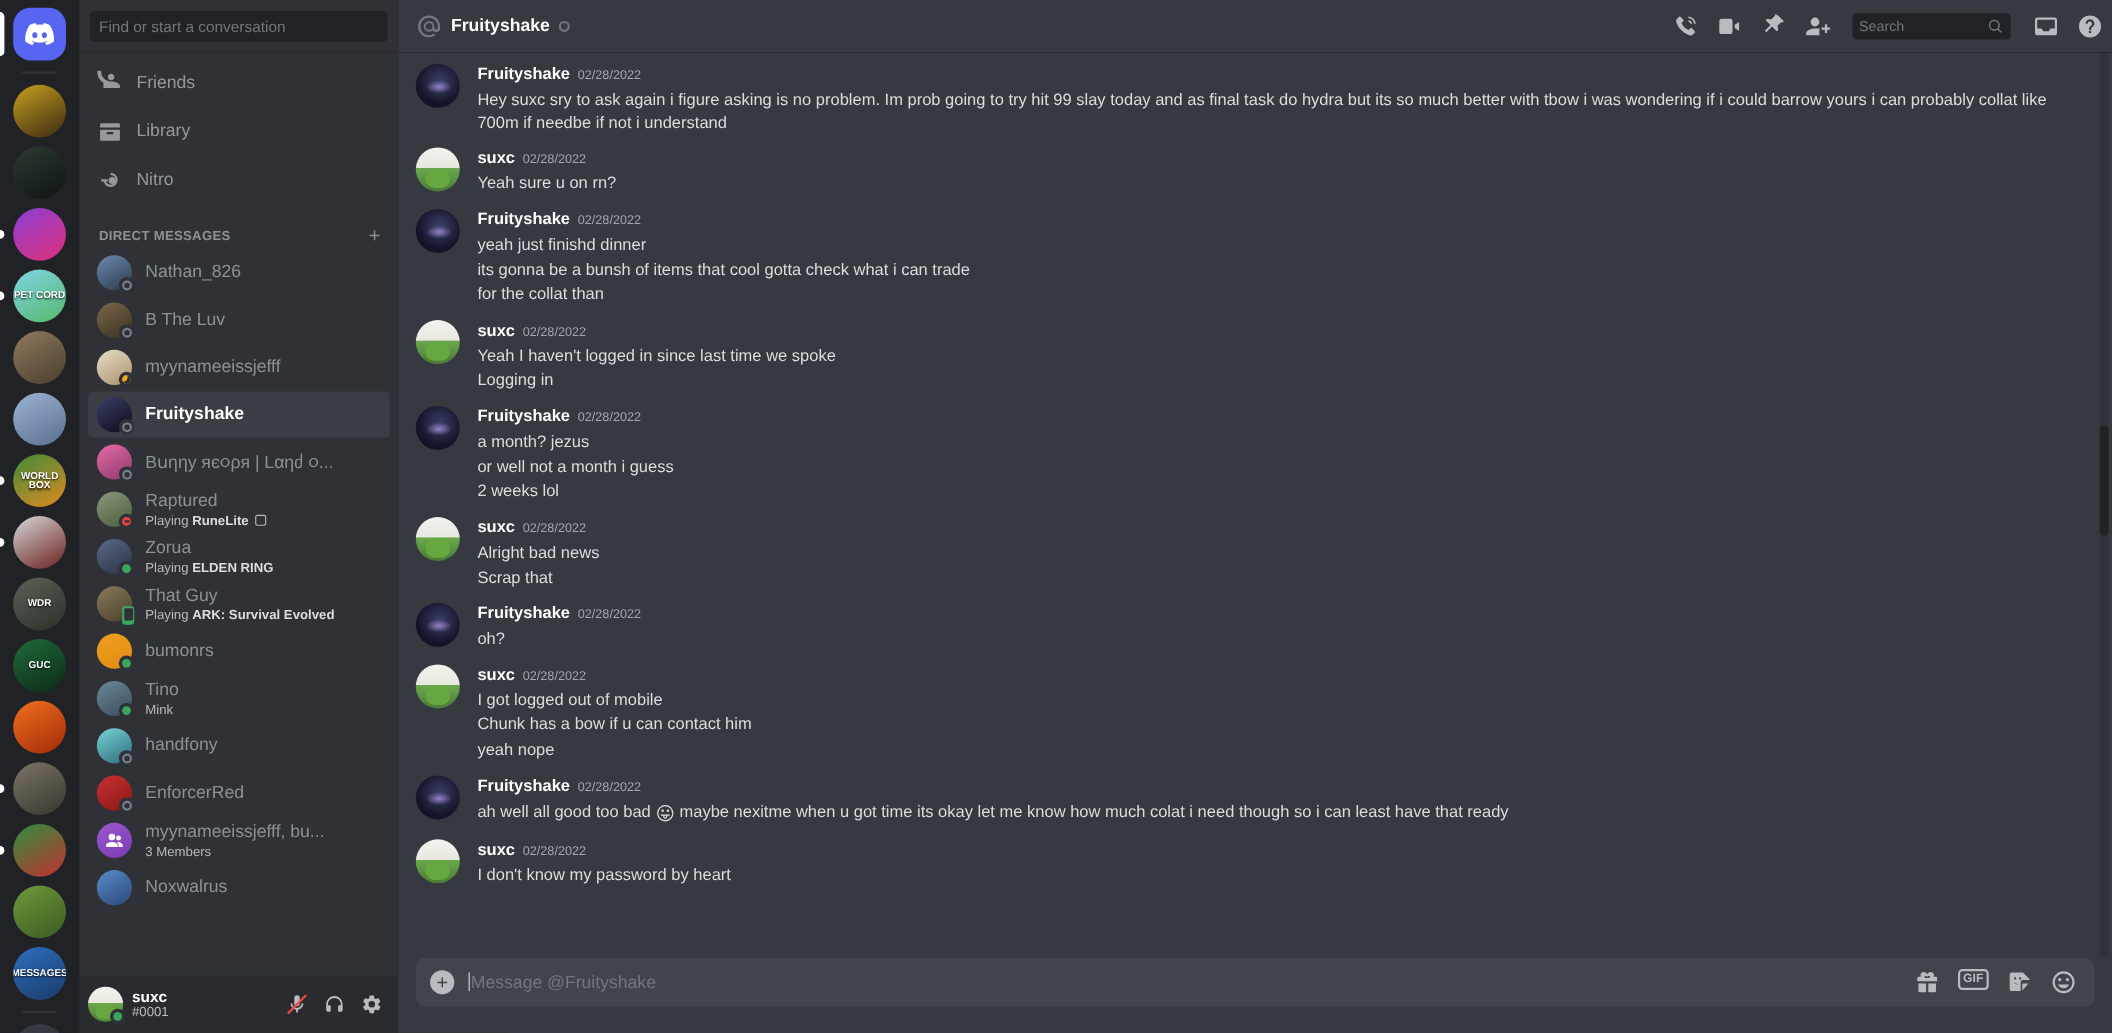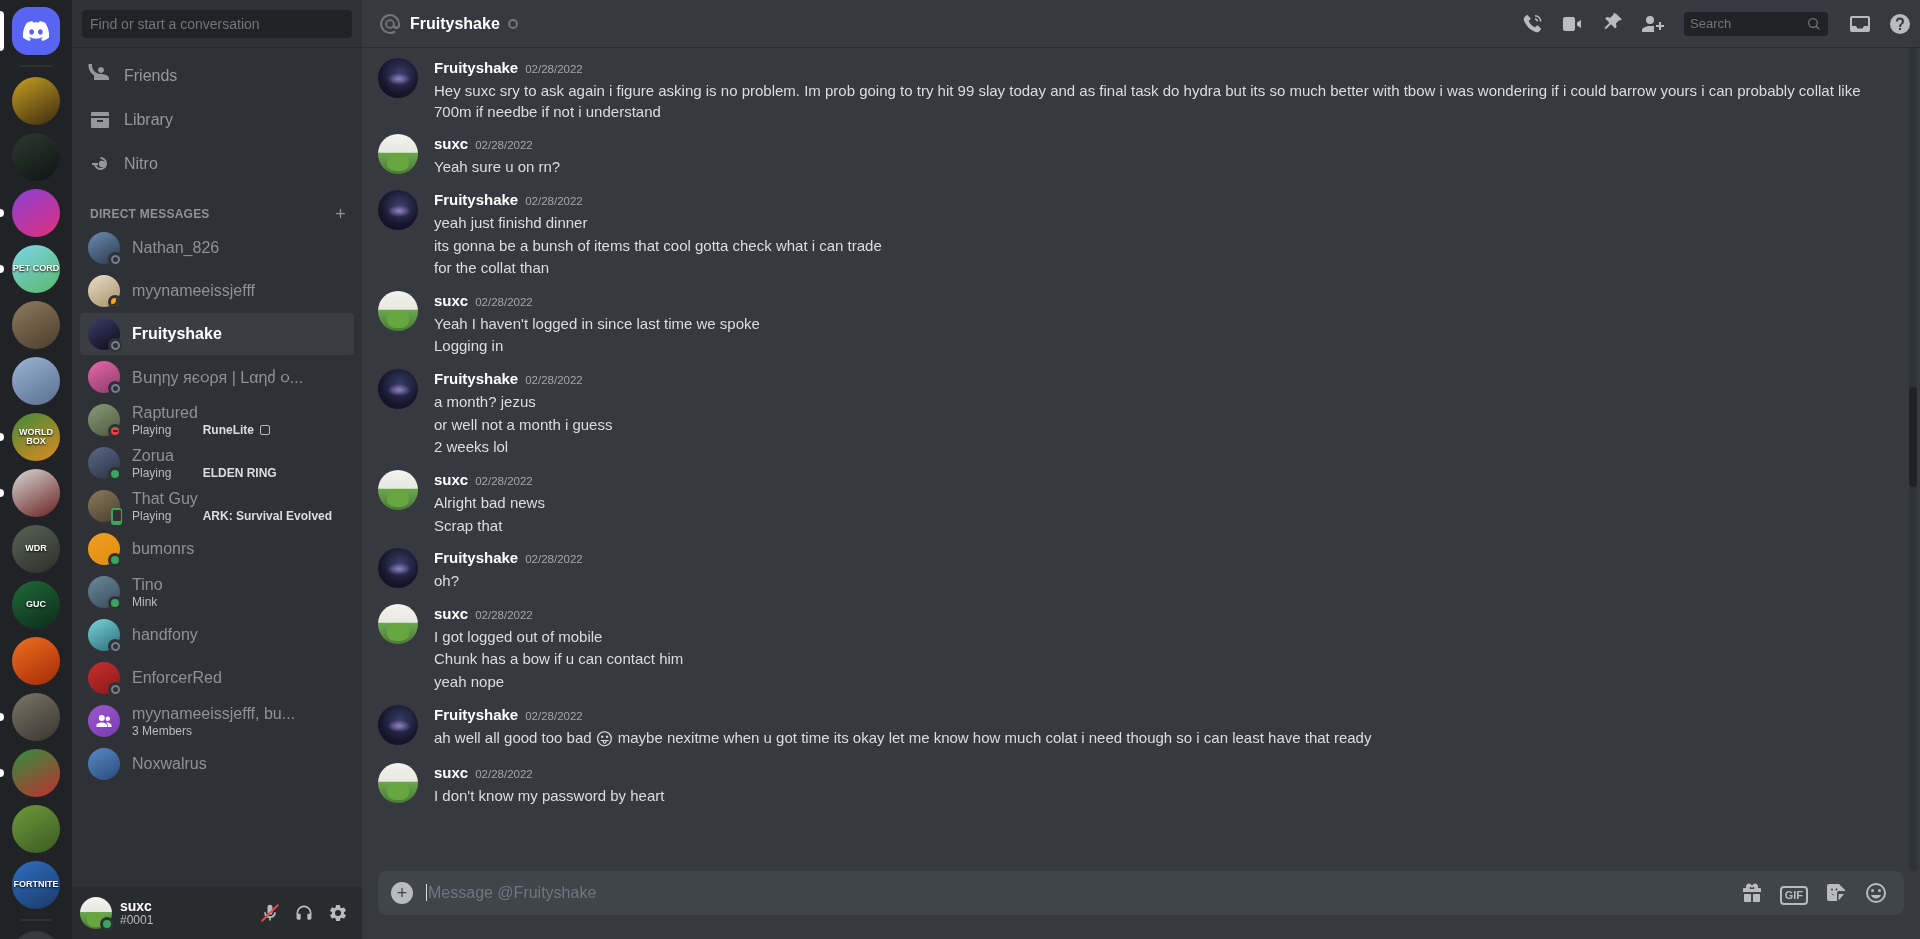--- a/index.html
+++ b/index.html
@@ -81,21 +81,21 @@
   .status.idle i { background: #faa61a; border-radius:50%; box-shadow: -3px -2px 0 0 #2f3136 inset; }
   .status.mobile { background: transparent; right:-3px; bottom:-3px; width:13px; height:18px;}
   .status.mobile i { width:11px; height:17px; border-radius:3px; background:#3ba55d; position:relative; }
   .status.mobile i:after{content:""; position:absolute; left:1.5px; top:2px; width:8px; height:11px; background:#2f3136; border-radius:1px;}
   .dm-text { min-width: 0; flex: 1; }
   .dm-name { font-size: 16px; color: #8e9297; white-space: nowrap; overflow: hidden;
              text-overflow: ellipsis; }
   .dm-row.active .dm-name { color: #fff; font-weight: 600; }
   .dm-sub { font-size: 12px; color: #b9bbbe; white-space: nowrap; overflow:hidden;
             text-overflow: ellipsis; margin-top: 1px; }
-  .dm-sub b { font-weight: 600; color: #dcddde; margin-left: 28px;}
+  .dm-sub b { font-weight: 600; color: #dcddde;}
   .dm-sub .dev-badge { display:inline-block; width:10px; height:10px; border:1px solid #b9bbbe;
      border-radius:2px; vertical-align:-1px; margin-left:3px; position:relative; }
 
   
   .user-panel {
     height: 52px; flex: 0 0 52px; background: #292b2f; display: flex;
     align-items: center; padding: 0 8px; gap: 8px;
   }
   .up-av { position: relative; width: 32px; height: 32px; flex:0 0 32px;}
   .up-names { flex: 1; min-width: 0; line-height:1.15; }
@@ -156,21 +156,21 @@
   .composer {
     background: #40444b; border-radius: 8px; min-height: 44px;
     display: flex; align-items: center; padding: 0 16px 0 0;
   }
   .comp-plus { width: 48px; height: 44px; display: flex; align-items: center; justify-content: center; cursor:pointer;}
   .comp-plus .circ { width: 22px; height: 22px; border-radius: 50%; background: #b9bbbe;
     display:flex; align-items:center; justify-content:center; color:#40444b;
     font-size:18px; line-height:0; font-weight:400; }
   .comp-input { flex: 1; font-size: 16px; color: #72767d; position: relative; padding: 11px 0; }
   .caret { display:inline-block; width:1px; height:17px; background:#dcddde; vertical-align:-3px; margin-right:1px;}
-  .comp-icons { display: flex; align-items: flex-end; gap: 16px; }
+  .comp-icons { display: flex; align-items: flex-start; gap: 16px; }
   .comp-icons .ci { cursor: pointer; display:flex; }
   .comp-icons svg { width: 24px; height: 24px; fill: #b9bbbe; }
   .gif-badge { border: 2px solid #b9bbbe; border-radius: 4px; font-size: 11px;
     font-weight: 700; color: #b9bbbe; padding: 0px 3px; line-height: 15px; }
 
   
   .ava-fruity { background: radial-gradient(circle at 55% 40%, #3c3f6b 0%, #15162b 60%, #0b0b16 100%); }
   .ava-fruity:after { content:""; position:absolute; width:60%; height:30%; left:22%; top:38%;
     background: radial-gradient(ellipse at center, rgba(200,170,255,.65), rgba(120,90,200,0) 70%); border-radius:50%;}
   .ava-suxc { background: linear-gradient(180deg,#f3f3ef 0%,#e8e8e0 46%,#6aa84f 47%,#4b7a37 100%); }
@@ -235,21 +235,21 @@
           <div class="guild" style="background: linear-gradient(150deg, rgb(122, 116, 104) 0%, rgb(58, 54, 46) 100%);"></div>
         </div>
         <div class="guild-wrap">
           <div class="guild-pill" style="height: 8px;"></div>
           <div class="guild" style="background: linear-gradient(150deg, rgb(47, 143, 63) 0%, rgb(192, 48, 48) 100%);"></div>
         </div>
         <div class="guild-wrap">
           <div class="guild" style="background: linear-gradient(150deg, rgb(111, 154, 58) 0%, rgb(58, 90, 34) 100%);"></div>
         </div>
         <div class="guild-wrap">
-          <div class="guild" style="background: linear-gradient(150deg, rgb(47, 111, 192) 0%, rgb(26, 58, 106) 100%); font-size: 9px; text-shadow: rgb(0, 0, 0) 0px 1px 2px;">FORTNITE</div>
+          <div class="guild" style="background: linear-gradient(150deg, rgb(47, 111, 192) 0%, rgb(26, 58, 106) 100%); font-size: 9px; text-shadow: rgb(0, 0, 0) 0px 1px 2px;">MESSAGES</div>
         </div>
         <div class="rail-sep"></div>
         <div class="guild-wrap">
           <div class="guild addserver" title="Add a Server">+</div>
         </div>
       </div>
   </div>
 
   <div class="dm-sidebar">
     <div class="dm-search-bar">
@@ -290,20 +290,31 @@
       <div id="dm-list">
           <div class="dm-row">
             <div class="av-wrap">
               <div class="av" style="background: linear-gradient(150deg, rgb(107, 138, 176) 0%, rgb(42, 58, 74) 100%);"></div>
               <span class="status offline">
                 <i></i>
               </span>
             </div>
             <div class="dm-text">
               <div class="dm-name">Nathan_826</div>
+            </div>
+          </div>
+          <div class="dm-row">
+            <div class="av-wrap">
+              <div class="av" style="background: linear-gradient(150deg, rgb(122, 106, 74) 0%, rgb(58, 48, 32) 100%);"></div>
+              <span class="status offline">
+                <i></i>
+              </span>
+            </div>
+            <div class="dm-text">
+              <div class="dm-name">B The Luv</div>
             </div>
           </div>
           <div class="dm-row">
             <div class="av-wrap">
               <div class="av" style="background: linear-gradient(150deg, rgb(232, 221, 200) 0%, rgb(168, 145, 106) 100%);"></div>
               <span class="status idle">
                 <i></i>
               </span>
             </div>
             <div class="dm-text">

